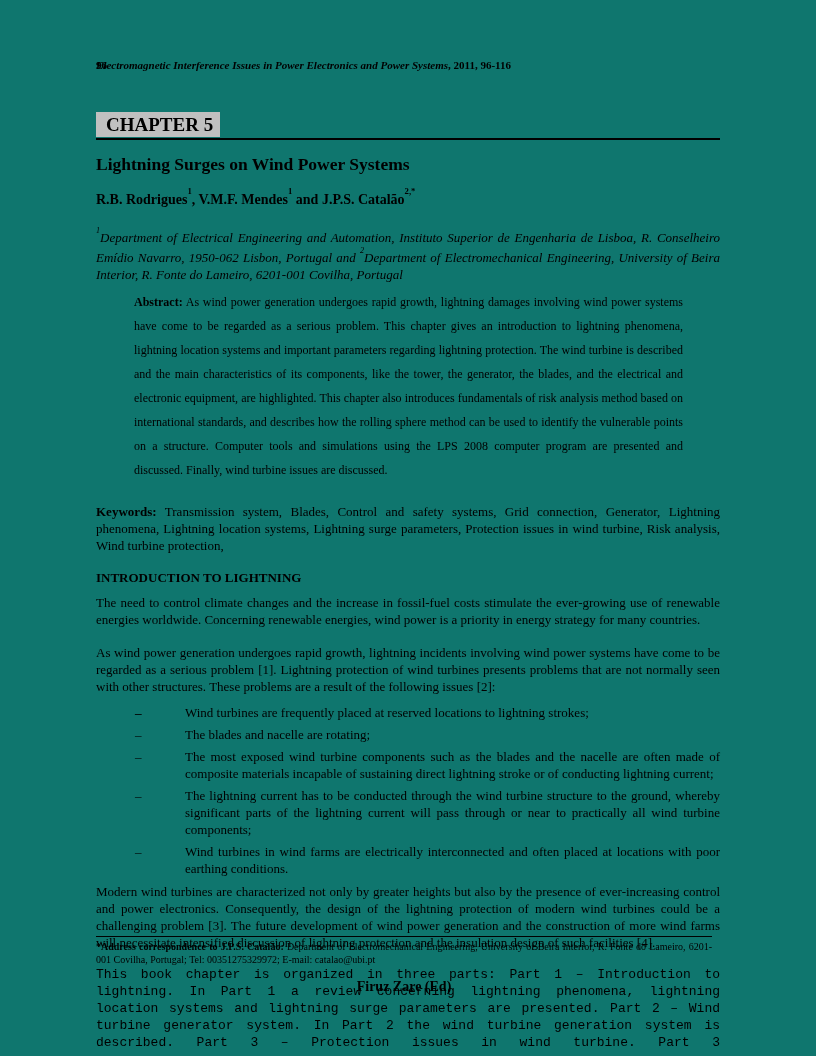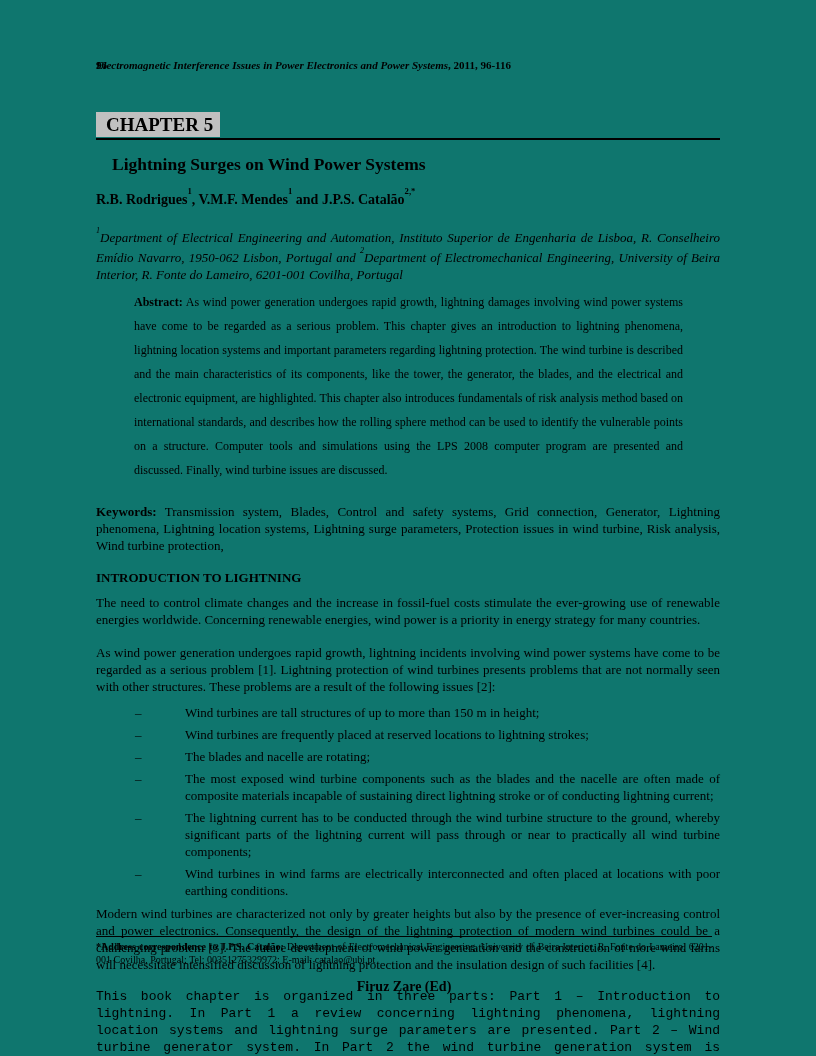--- a/index.html
+++ b/index.html
@@ -25,21 +25,21 @@
   .chapter-label {
     display: inline-block;
     background: #c0c0c0;
     font-size: 19px; font-weight: bold;
     line-height: 23px;
     padding: 1px 7px 1px 10px;
   }
   .header-rule { border: none; border-top: 2px solid #000; margin-top: 1px; }
 
   
-  .chapter-title { margin-top: 13px; font-size: 17.5px; font-weight: bold; line-height: 22px; margin-left: 16px; }
+  .chapter-title { margin-top: 13px; font-size: 17.5px; font-weight: bold; line-height: 22px; }
   .authors { margin-top: 11px; font-size: 14px; font-weight: bold; line-height: 18px; }
   sup.auth-sup, sup.aff-sup { font-size: 0.62em; position: relative; top: -0.5em; }
   .affiliation { margin-top: 17px; font-size: 13px; font-style: italic; line-height: 17px; text-align: justify; }
 
   
   .abstract {
     margin: 7px 37px 6px 38px;
     font-size: 12px; line-height: 24px;
     text-align: justify;
   }
@@ -100,21 +100,21 @@
 
   <div class="keywords"><span class="lead-label">Keywords:</span><span> Transmission system, Blades, Control and safety systems, Grid connection, Generator, Lightning phenomena, Lightning location systems, Lightning surge parameters, Protection issues in wind turbine, Risk analysis, Wind turbine protection,</span></div>
 
   <h2 class="section-heading">INTRODUCTION TO LIGHTNING</h2>
 
   <p class="body-par par-1">The need to control climate changes and the increase in fossil-fuel costs stimulate the ever-growing use of renewable energies worldwide. Concerning renewable energies, wind power is a priority in energy strategy for many countries.</p>
 
   <p class="body-par par-2">As wind power generation undergoes rapid growth, lightning incidents involving wind power systems have come to be regarded as a serious problem [1]. Lightning protection of wind turbines presents problems that are not normally seen with other structures. These problems are a result of the following issues [2]:</p>
 
   <ul class="dash-list">
-    <li><span class="dash-marker">–</span><span>Wind turbines are tall structures of up to more than 150 m in height;</span></li>
+    <li><span class="dash-marker">–</span></li>
     <li><span class="dash-marker">–</span><span>Wind turbines are frequently placed at reserved locations to lightning strokes;</span></li>
     <li><span class="dash-marker">–</span><span>The blades and nacelle are rotating;</span></li>
     <li><span class="dash-marker">–</span><span>The most exposed wind turbine components such as the blades and the nacelle are often made of composite materials incapable of sustaining direct lightning stroke or of conducting lightning current;</span></li>
     <li><span class="dash-marker">–</span><span>The lightning current has to be conducted through the wind turbine structure to the ground, whereby significant parts of the lightning current will pass through or near to practically all wind turbine components;</span></li>
     <li><span class="dash-marker">–</span><span>Wind turbines in wind farms are electrically interconnected and often placed at locations with poor earthing conditions.</span></li>
   </ul>
 
   <p class="body-par par-3">Modern wind turbines are characterized not only by greater heights but also by the presence of ever-increasing control and power electronics. Consequently, the design of the lightning protection of modern wind turbines could be a challenging problem [3]. The future development of wind power generation and the construction of more wind farms will necessitate intensified discussion of lightning protection and the insulation design of such facilities [4].</p>
 
   <p class="body-par par-4 justify-last">This book chapter is organized in three parts: Part 1 – Introduction to lightning. In Part 1 a review concerning lightning phenomena, lightning location systems and lightning surge parameters are presented. Part 2 – Wind turbine generator system. In Part 2 the wind turbine generation system is described. Part 3 – Protection issues in wind turbine. Part 3</p>

